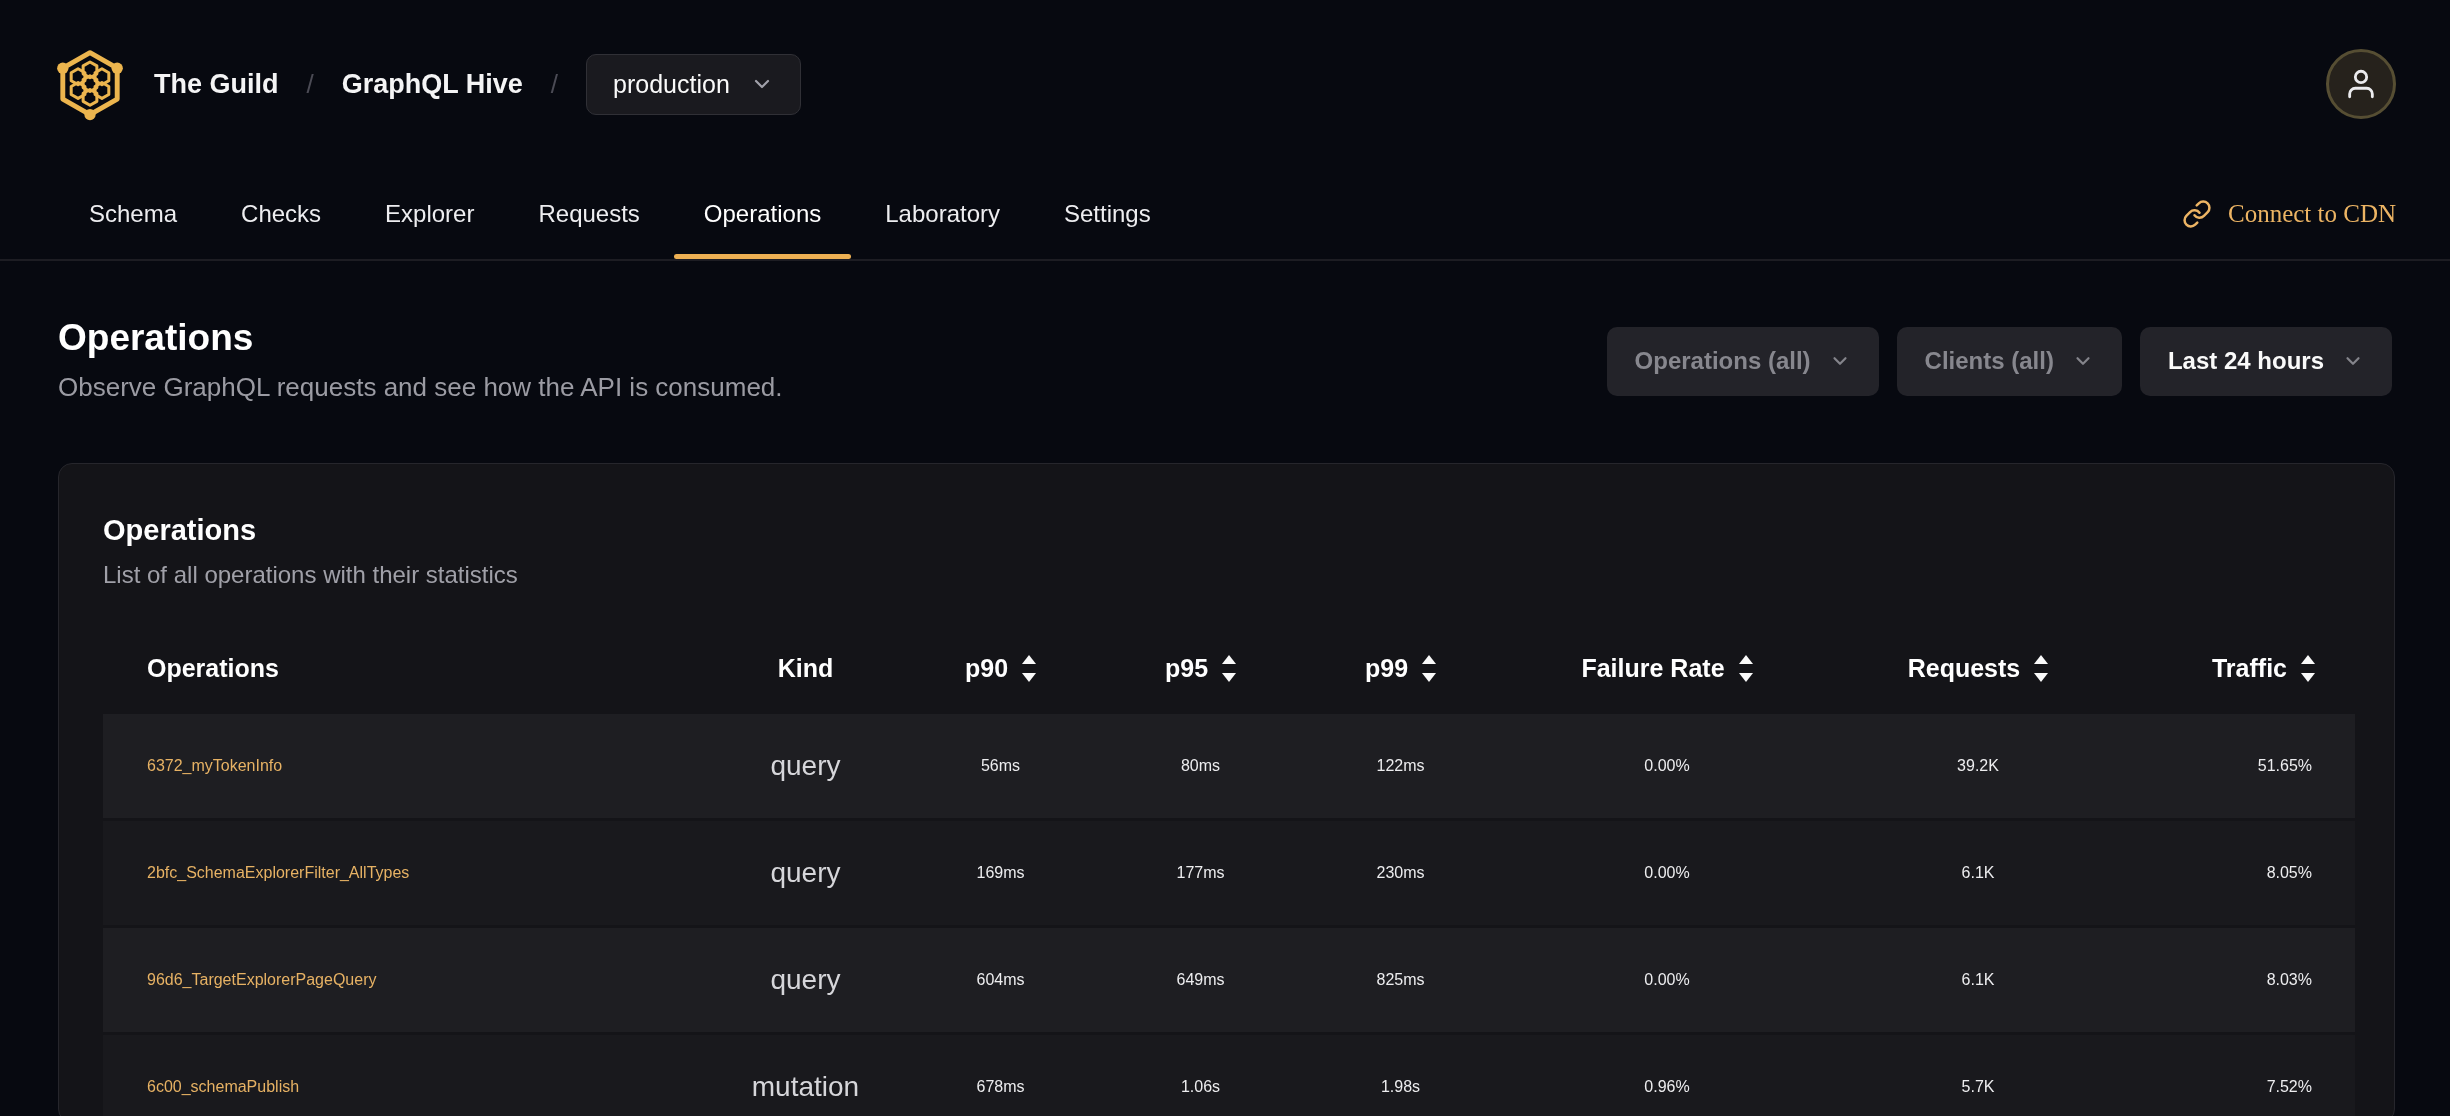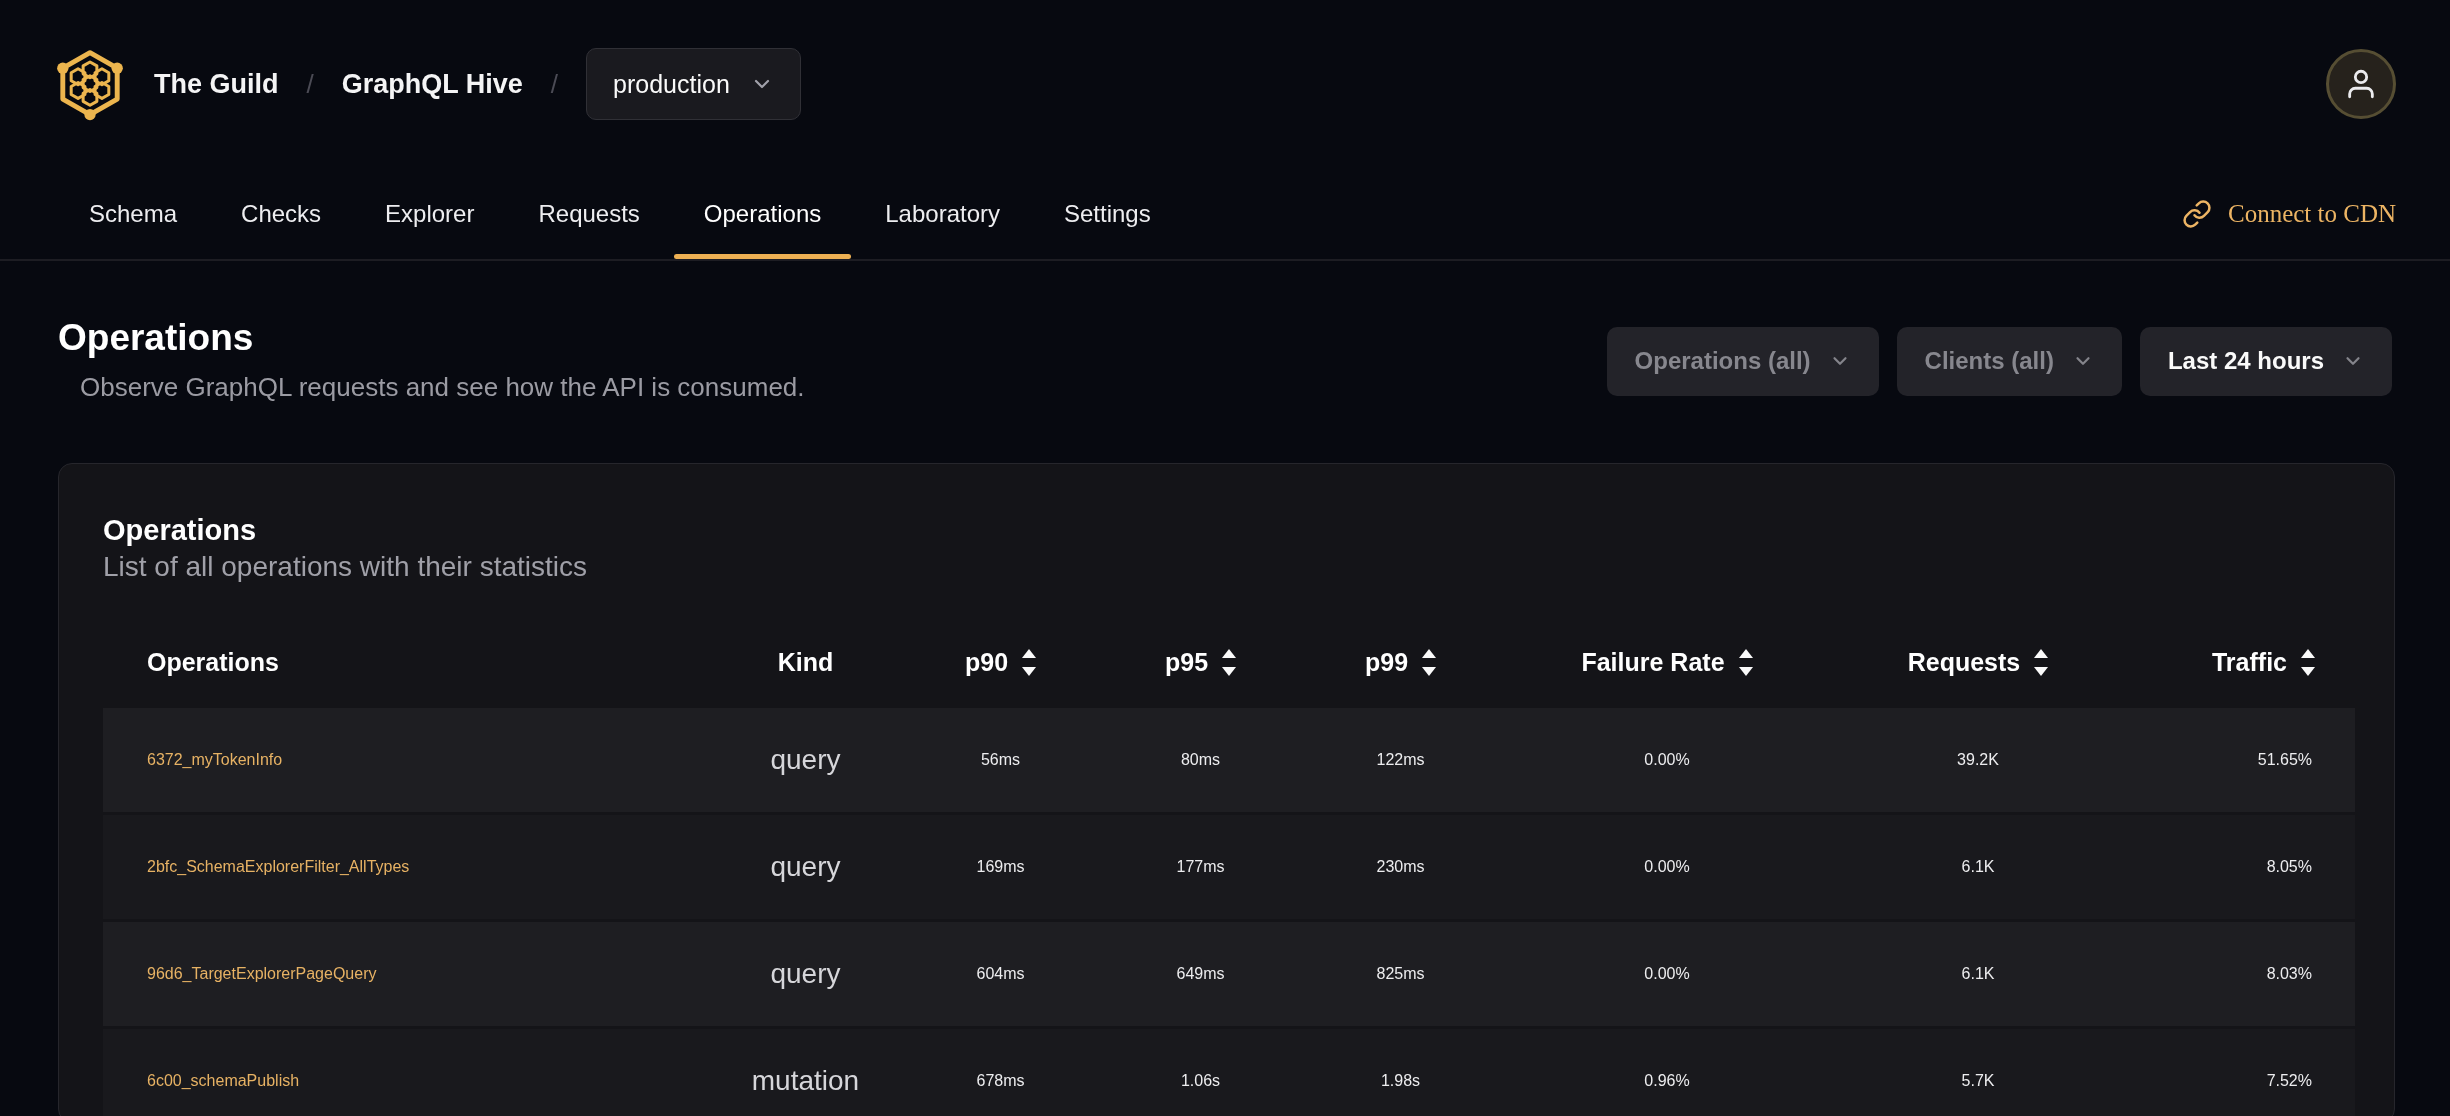--- a/index.html
+++ b/index.html
@@ -10,21 +10,21 @@
     font-family:"Liberation Sans", sans-serif;
   }
 
   
   .topbar { height:168px; display:flex; align-items:center; padding:0 54px 0 56px; }
   .logo { width:68px; height:74px; flex:0 0 auto; }
   .crumb { font-size:27px; font-weight:600; color:#f4f4f5; margin-left:30px; white-space:nowrap; }
   .crumb.project { margin-left:0; }
   .crumb-sep { color:#4b4b55; font-size:26px; margin:0 28px; font-weight:400; }
   .target-select {
-    height:72px; display:flex; align-items:center; gap:20px;
+    height:61px; display:flex; align-items:center; gap:20px;
     background:#1a1a1f; border:1px solid #303036; border-radius:10px;
     padding:0 26px; font-size:25px; color:#fafafa; cursor:pointer;
   }
   .chev { color:#a1a1aa; }
   .spacer { flex:1; }
   .avatar-btn {
     width:70px; height:70px; border-radius:50%;
     background:#26221c; border:3px solid #564e33;
     display:flex; align-items:center; justify-content:center; cursor:pointer;
   }
@@ -35,39 +35,39 @@
     position:relative; height:100%; display:flex; align-items:center;
     padding:0 30px; margin-right:4px; font-size:24px; color:#ededf0; cursor:pointer; white-space:nowrap;
   }
   .tab.active { color:#ffffff; }
   .tab .underline { position:absolute; left:0; right:0; bottom:0; height:5px; border-radius:3px; background:#edb053; }
   .cdn-link { margin-left:auto; display:flex; align-items:center; gap:16px; color:#ecb464; font-size:25px; cursor:pointer; white-space:nowrap;font-family:Liberation Serif, serif; }
 
   
   .heading-row { display:flex; align-items:center; justify-content:space-between; padding:0 58px; margin-top:58px; }
   .page-title { font-size:37px; font-weight:700; color:#ffffff; line-height:1; }
-  .page-sub { font-size:26px; color:#9b9ba3; margin-top:16px;margin-left:22px; }
+  .page-sub { font-size:26px; color:#9b9ba3; margin-top:16px; }
   .filters { display:flex; gap:18px; }
   .filter-btn {
     height:69px; border:none; border-radius:10px; background:#232329;
     padding:0 28px; display:flex; align-items:center; gap:18px;
     font-size:24px; font-weight:600; font-family:inherit; cursor:pointer;
   }
   .filter-btn.muted { color:#87878e; }
   .filter-btn.lit { color:#fafafa; }
   .filter-btn .chev { color:#84848b; }
 
   
   .card {
     margin:60px 55px 0 58px; width:2337px; height:660px;
     background:#141418; border:1px solid #26262c;
     border-radius:14px; padding:50px 42px 0 44px;
   }
   .card-title { font-size:29px; font-weight:700; color:#ffffff; }
-  .card-sub { font-size:28px; color:#a0a0a8; margin-top:4px; }
+  .card-sub { font-size:24px; color:#a0a0a8; margin-top:14px; }
 
   table { margin-top:34px; width:2252px; table-layout:fixed; border-collapse:separate; border-spacing:0 3px; }
   th { height:85px; font-size:25px; font-weight:700; color:#ffffff; text-align:center; }
   th.c-op { text-align:left; padding-left:44px; }
   th.c-traffic { text-align:right; padding-right:40px; }
   .hcell { display:inline-flex; align-items:center; gap:14px; cursor:pointer; }
   .sort { display:flex; flex-direction:column; gap:9px; }
   .sort .up   { width:0; height:0; border-left:7px solid transparent; border-right:7px solid transparent; border-bottom:9px solid #fafafa; }
   .sort .down { width:0; height:0; border-left:7px solid transparent; border-right:7px solid transparent; border-top:9px solid #fafafa; }
 

